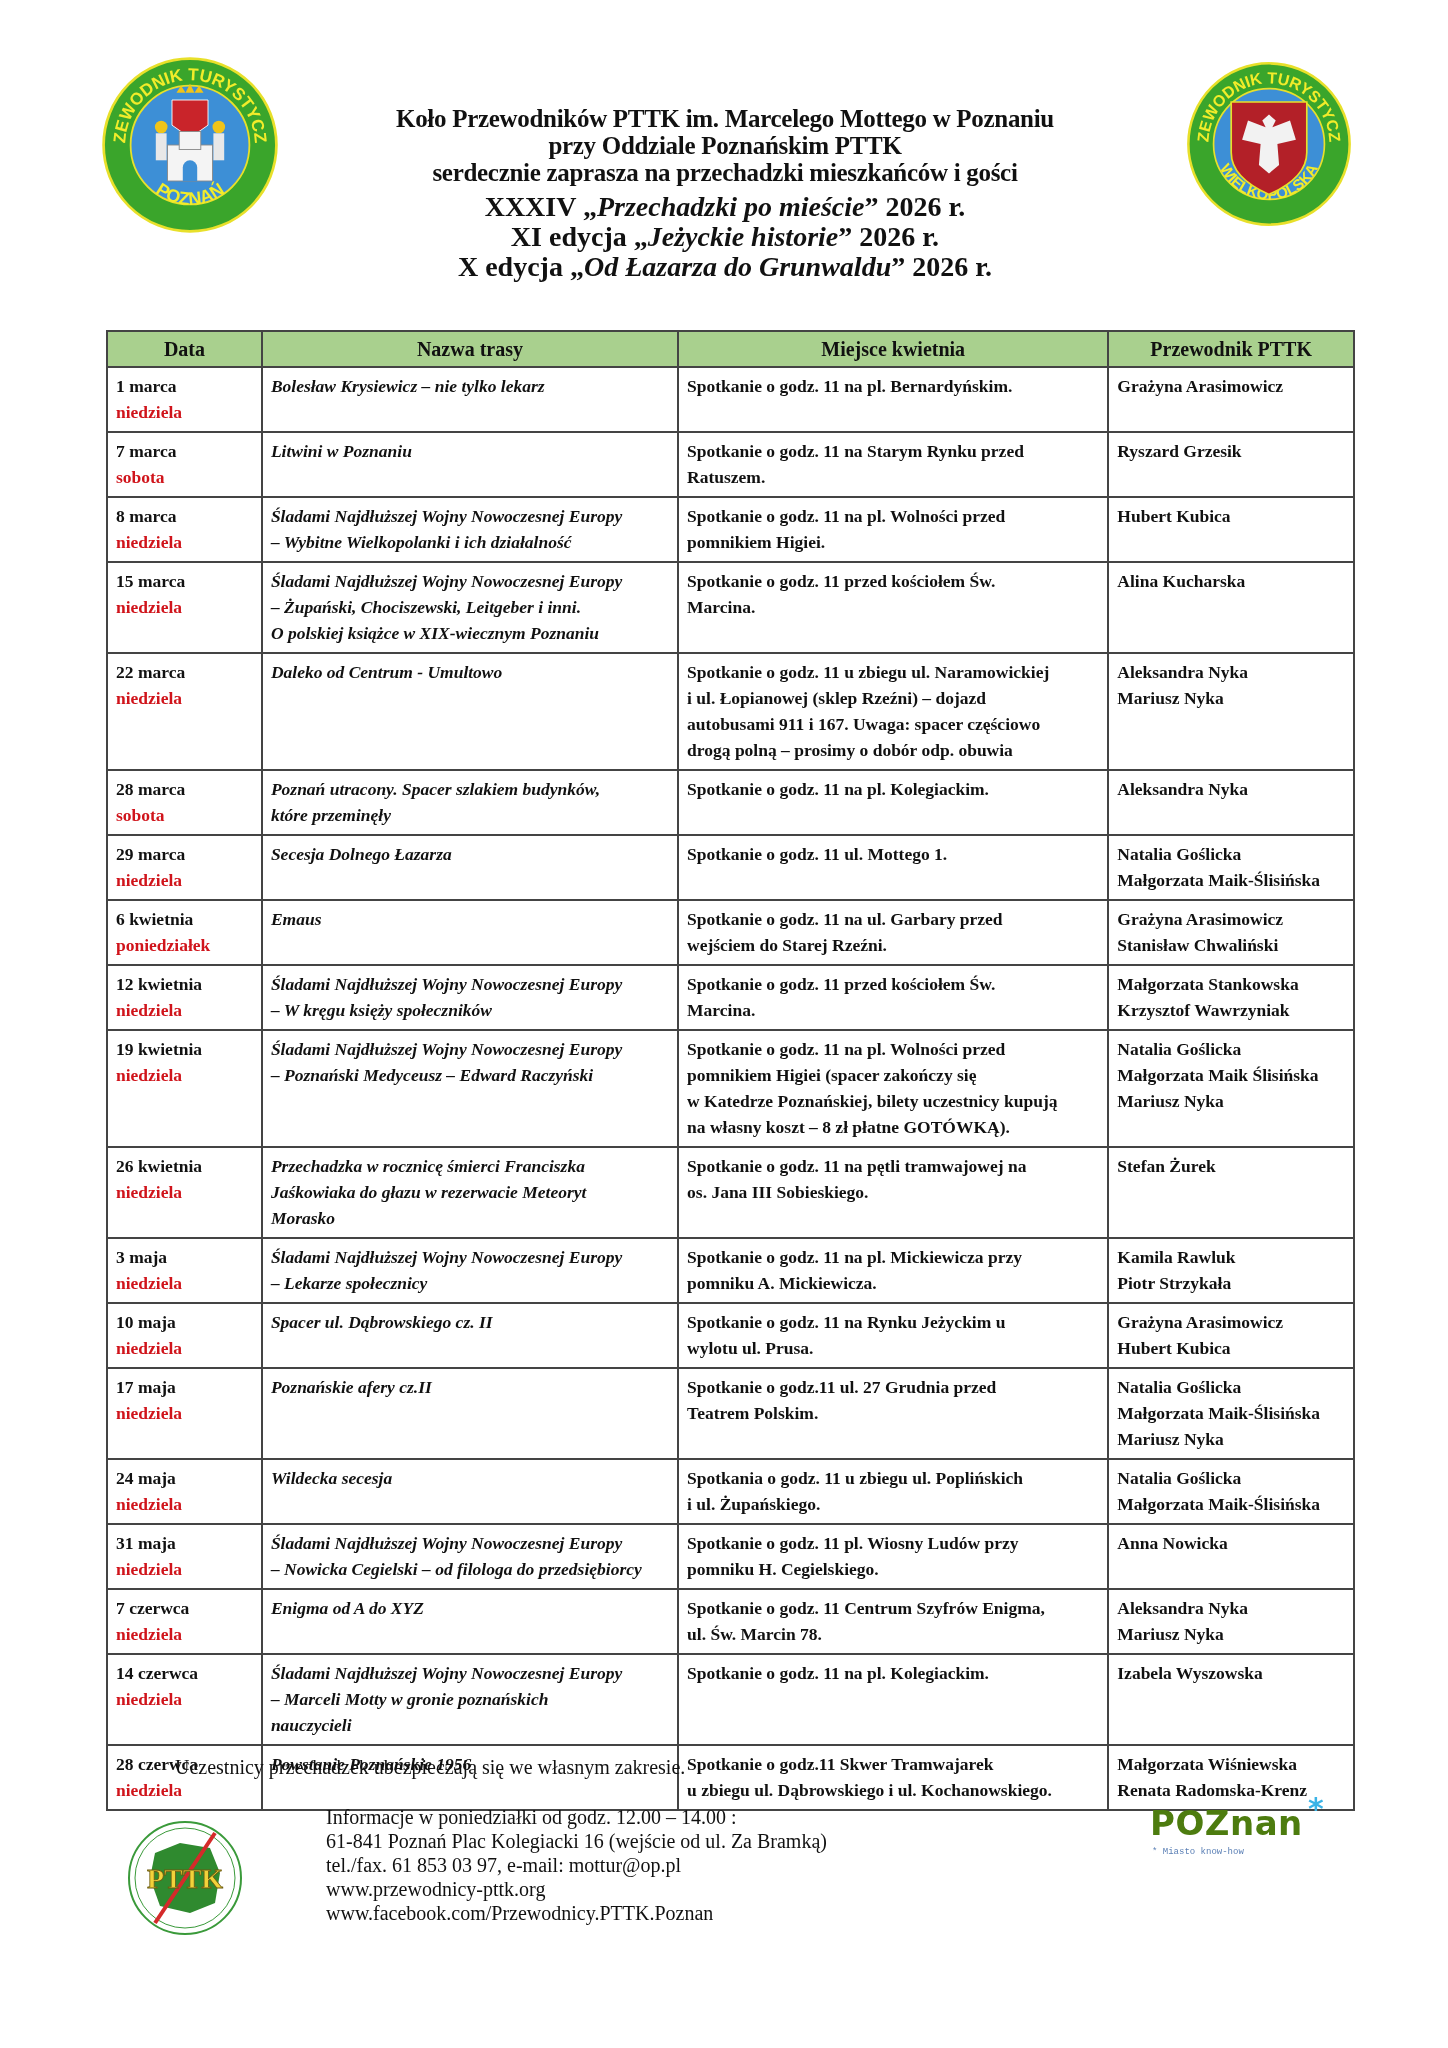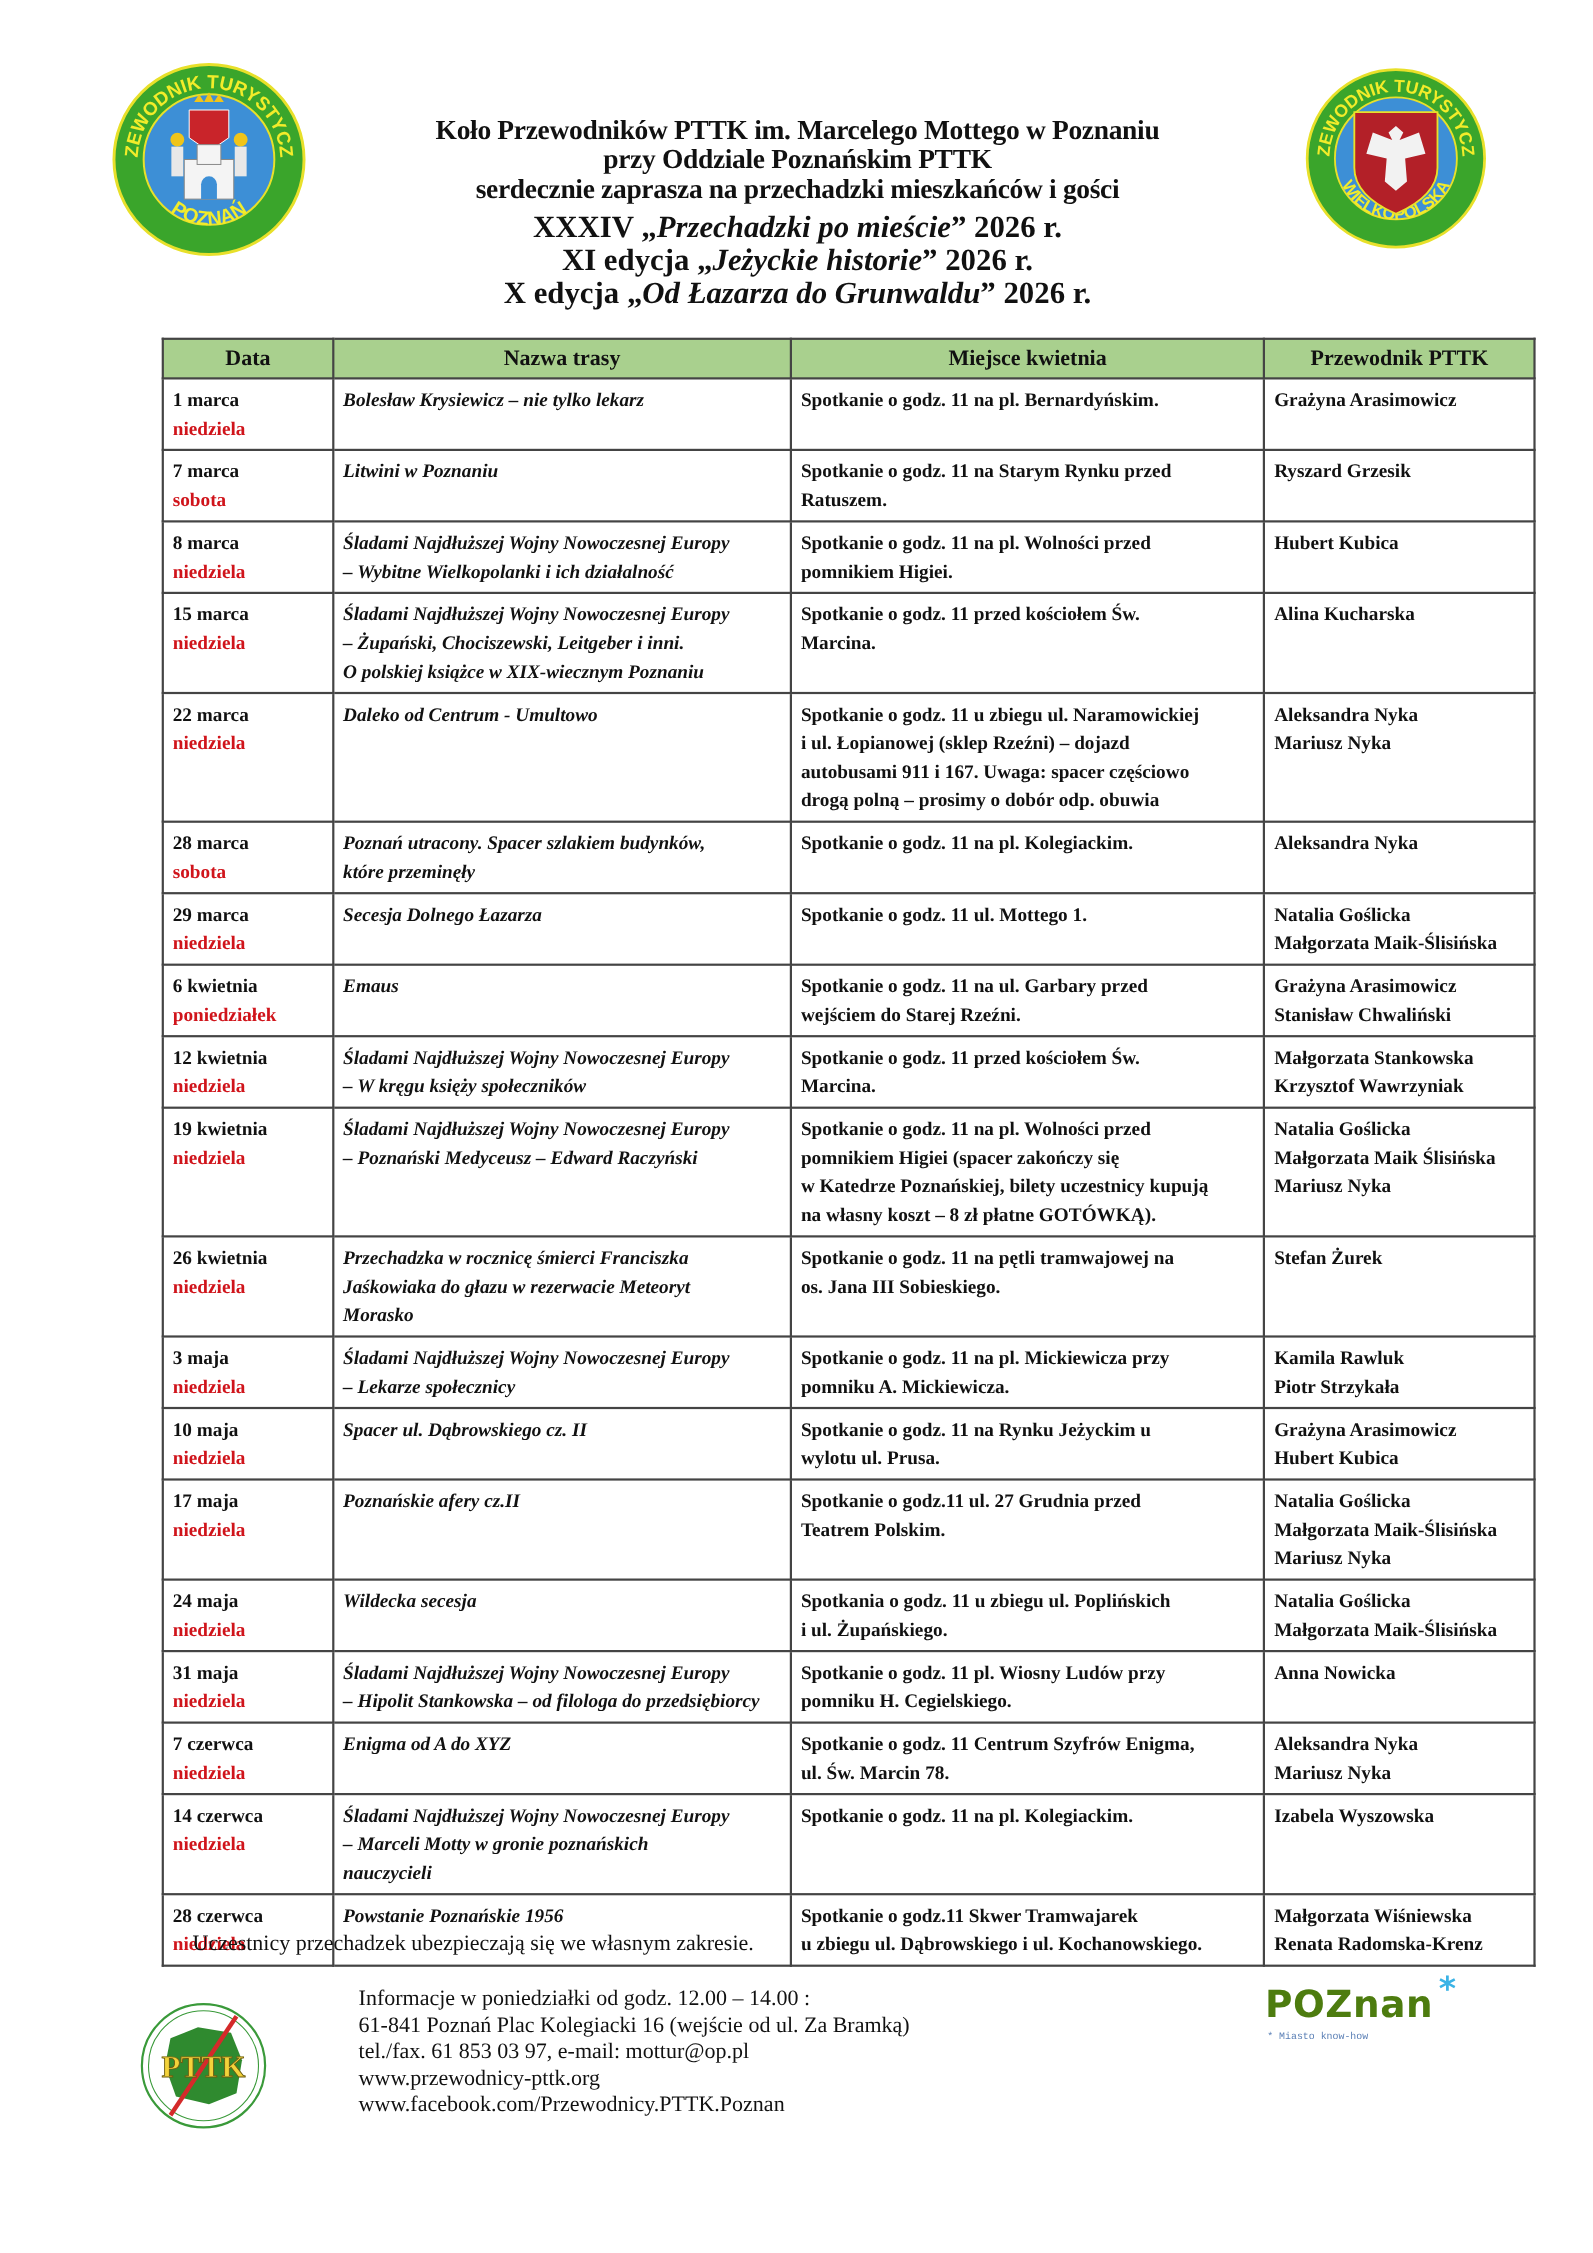--- a/index.html
+++ b/index.html
@@ -7,22 +7,22 @@
          font-family: "Liberation Serif", "DejaVu Serif", serif; color: #111; }
   .logo { position: absolute; }
   #logo-left { left: 100px; top: 55px; width: 180px; height: 180px; }
   #logo-right { left: 1185px; top: 60px; width: 168px; height: 168px; }
   .header { position: absolute; left: 300px; width: 850px; top: 75px; text-align: center; font-weight: bold; margin-top: 30px; }
   .header .l1 { font-size: 25px; line-height: 27px; letter-spacing: -0.3px; }
   .header .l2 { font-size: 28px; line-height: 30px; margin-top: 6px; }
   .header .l1 span, .header .l2 span { display: block; }
   .header i { font-style: italic; }
 
-  table.schedule { position: absolute; left: 106px; top: 307px; width: 1249px;
-    border-collapse: collapse; font-size: 17.5px; font-weight: bold; margin-left: 41px; }
+  table.schedule { position: absolute; left: 106px; top: 330px; width: 1249px;
+    border-collapse: collapse; font-size: 17.5px; font-weight: bold; }
   table.schedule th { background: #a9d08e; font-size: 20px; height: 34px; padding: 0;
     border: 2px solid #444; text-align: center; font-weight: bold; }
   table.schedule td { border: 2px solid #444; vertical-align: top; padding: 5px 8px 6px 8px; line-height: 26px; }
   col.c1 { width: 155px; } col.c2 { width: 417px; } col.c3 { width: 431px; } col.c4 { width: 246px; }
   td.date .d { display: block; }
   td.date .w { display: block; color: #d0141b; }
   td.route { font-style: italic; }
   .line { display: block; }
 
   .insurance { position: absolute; left: 175px; top: 1756px; font-size: 20px; }
@@ -365,21 +365,21 @@
           <span class="line">Małgorzata Maik-Ślisińska</span>
         </td>
       </tr>
       <tr>
         <td class="date">
           <span class="d">31 maja</span>
           <span class="w">niedziela</span>
         </td>
         <td class="route">
           <span class="line">Śladami Najdłuższej Wojny Nowoczesnej Europy</span>
-          <span class="line">– Hipolit Stankowska – od filologa do przedsiębiorcy</span>
+          <span class="line">– Nowicka Cegielski – od filologa do przedsiębiorcy</span>
         </td>
         <td>
           <span class="line">Spotkanie o godz. 11 pl. Wiosny Ludów przy</span>
           <span class="line">pomniku H. Cegielskiego.</span>
         </td>
         <td>
           <span class="line">Anna Nowicka</span>
         </td>
       </tr>
       <tr>

